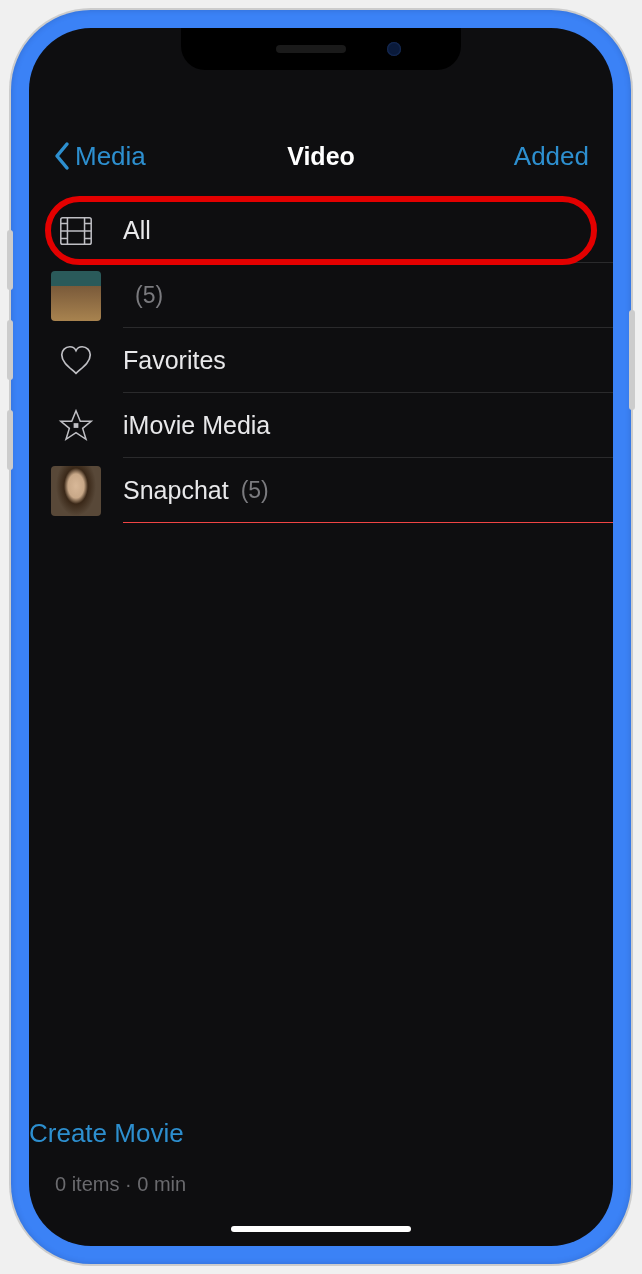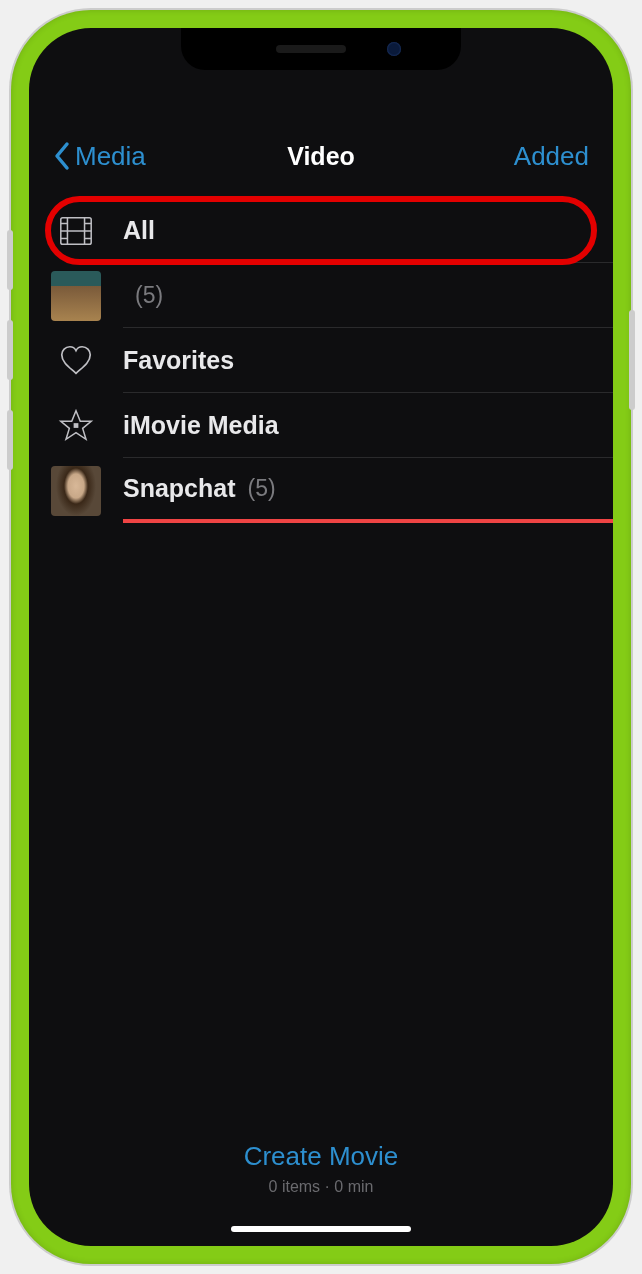--- a/index.html
+++ b/index.html
@@ -13,21 +13,21 @@
       background: #f0f0f0;
       display: flex;
       justify-content: center;
       align-items: center;
       min-height: 1274px;
       width: 642px;
     }
     .phone-frame {
       width: 620px;
       height: 1254px;
-      background: #84cc16;
+      background: #3b82f6;
       border-radius: 80px;
       padding: 18px;
       box-shadow: 0 0 0 2px #ccc, inset 0 0 6px rgba(0,0,0,0.15);
       position: relative;
     }
     .phone-frame::before {
       content: "";
       position: absolute;
       left: -4px;
       top: 220px;
@@ -142,26 +142,26 @@
     }
     .list-row .row-body {
       flex: 1;
       height: 100%;
       display: flex;
       align-items: center;
       margin-left: 22px;
       border-bottom: 1px solid #2a2a2c;
     }
     .list-row:last-child .row-body {
-      border-bottom: 4px solid #ef4444;
+      border-bottom: 1px solid #ef4444;
     }
     .row-label {
       color: #e8e8ea;
       font-size: 25px;
-      font-weight: 700;
+      font-weight: 400;
     }
     .row-count {
       color: #7a7a7e;
       font-size: 23px;
       margin-left: 12px;
     }
     .highlight-ring {
       position: absolute;
       top: -2px;
       left: 16px;
@@ -184,33 +184,33 @@
       background: radial-gradient(ellipse 40% 60% at 50% 40%, #d8b898 0%, #c8a888 40%, #3a2818 60%, #584838 100%);
       position: relative;
       overflow: hidden;
     }
     .icon-svg {
       width: 38px;
       height: 38px;
     }
     .footer {
       padding-bottom: 50px;
-      text-align: center;
     }
     .create-movie {
       color: #2d8fcf;
       font-size: 26px;
       font-weight: 400;
       cursor: pointer;
       display: inline-block;
     }
     .footer-sub {
       color: #6a6a6e;
-      font-size: 16px;
-      margin-top: 6px;
+      font-size: 20px;
+      margin-top: 24px;
+      padding-left: 26px;
     }
     .home-indicator {
       position: absolute;
       bottom: 14px;
       left: 50%;
       transform: translateX(-50%);
       width: 180px;
       height: 6px;
       background: #fff;
       border-radius: 3px;

